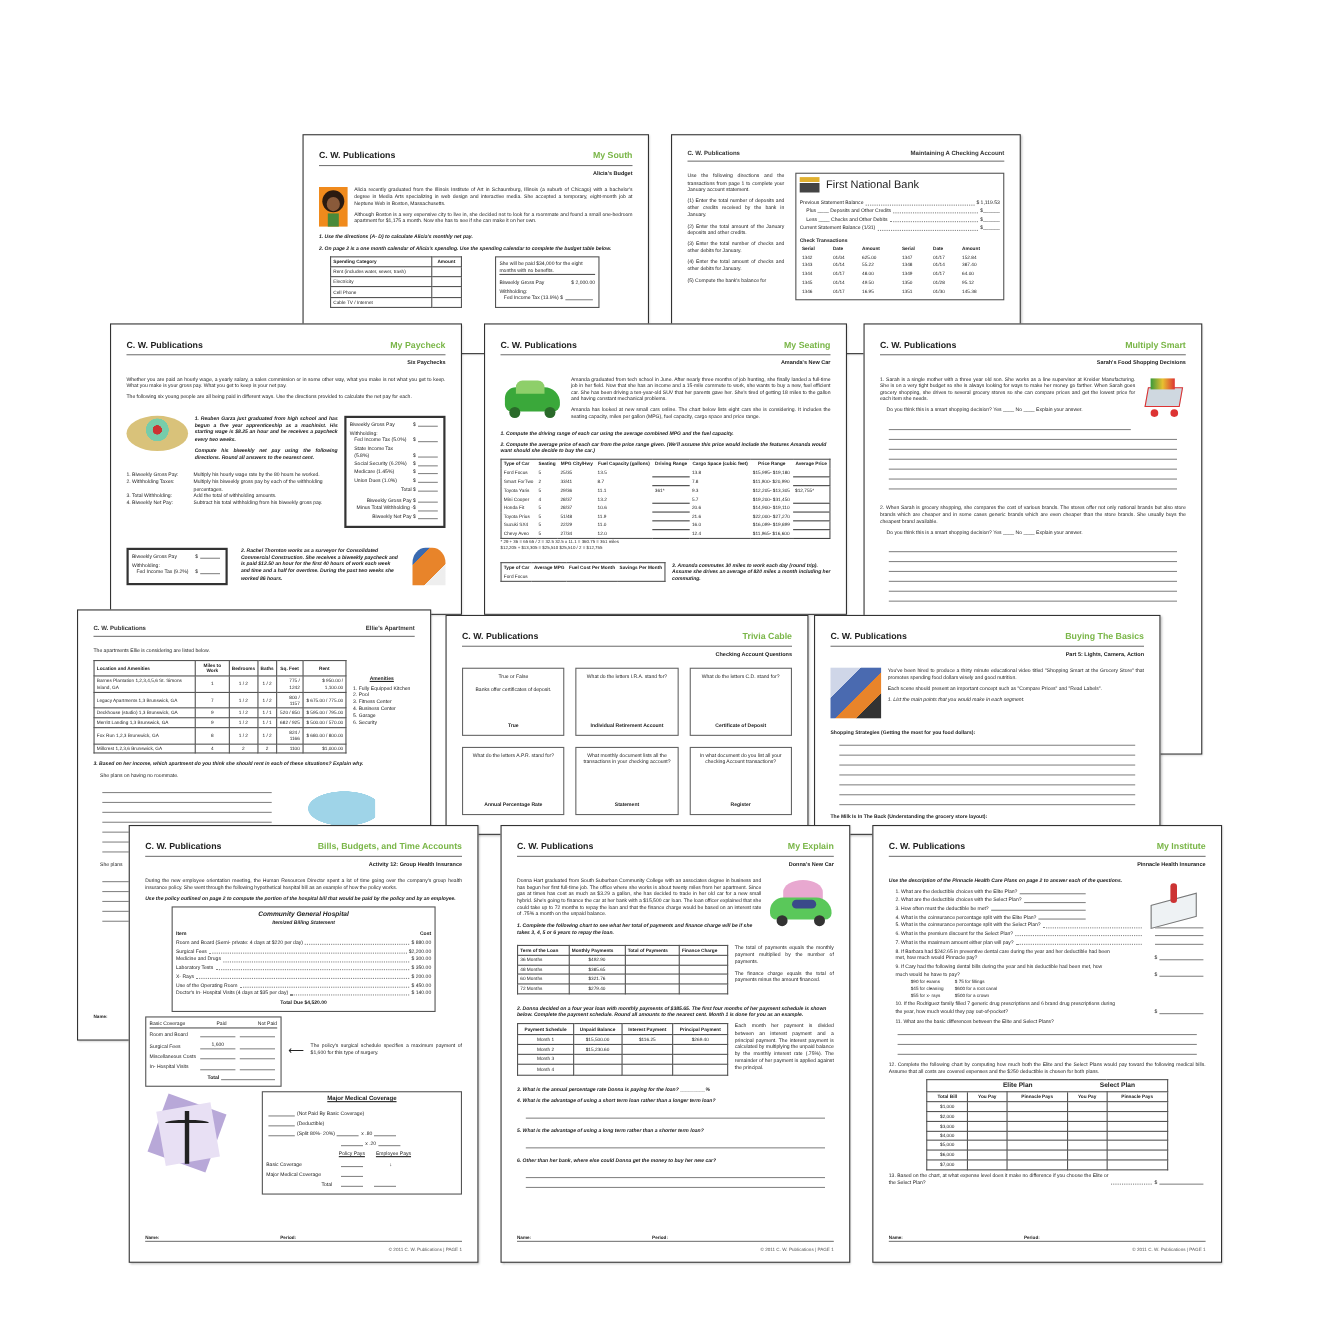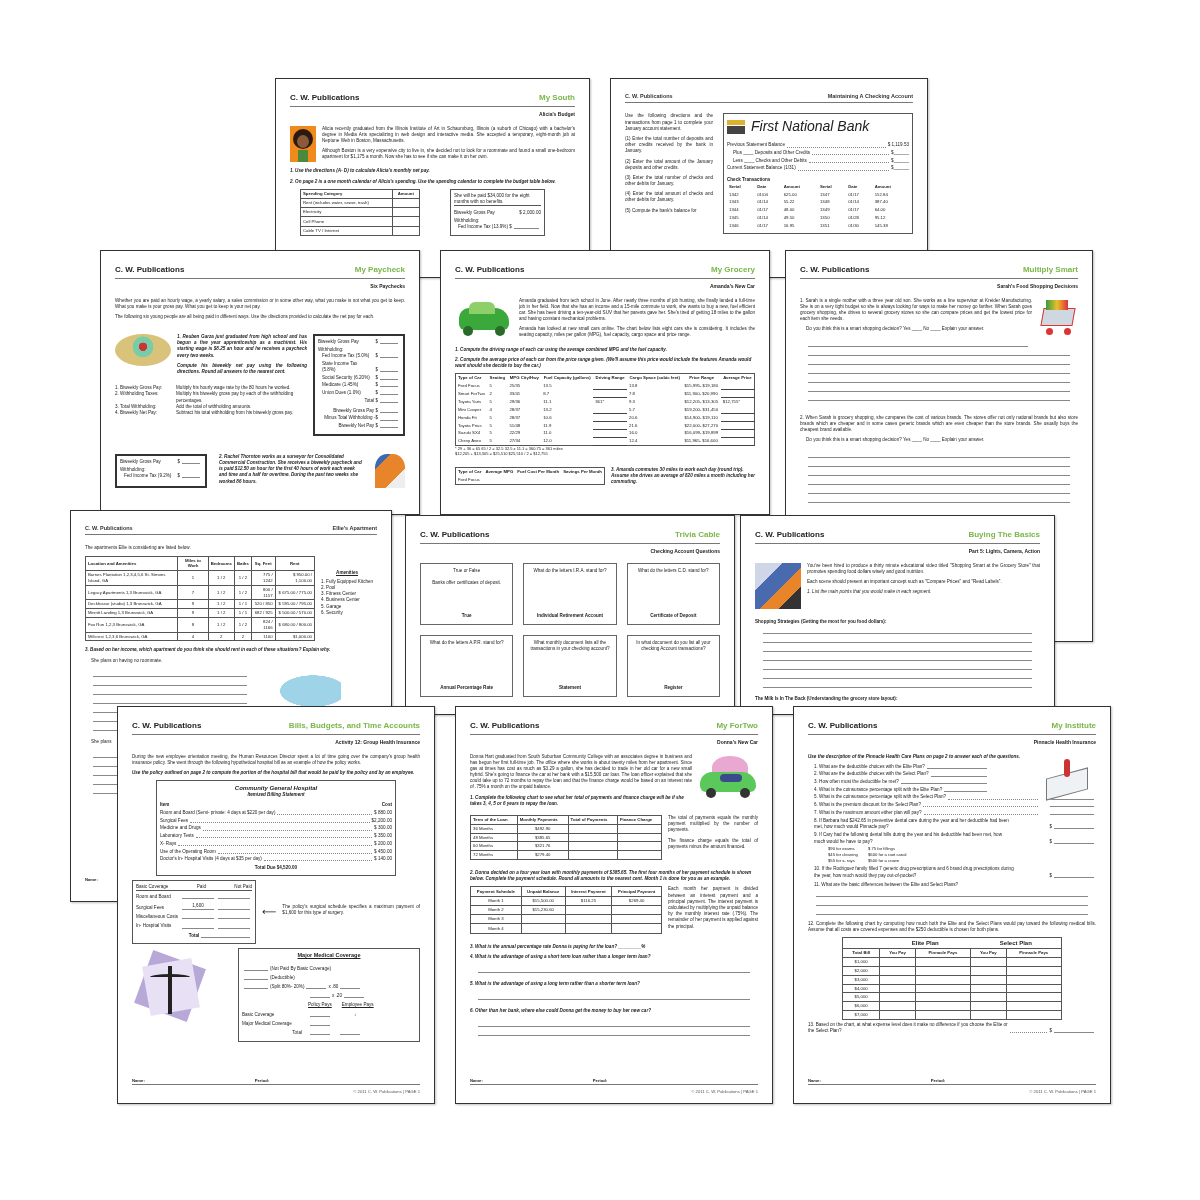--- a/index.html
+++ b/index.html
@@ -1,21 +1,21 @@
 <!DOCTYPE html>
 <html><head>
 <meta charset="utf-8">
 <style>
   * { box-sizing: border-box; margin: 0; padding: 0; }
   html, body { width: 1200px; height: 1200px; background: #ffffff; overflow: hidden; }
   body { position: relative; font-family: "Liberation Sans", sans-serif; color: #222; }
   .page {
     position: absolute; background: #fff; border: 1.5px solid #333;
     box-shadow: 1px 1px 2px rgba(0,0,0,0.25); overflow: hidden; padding: 10px 14px;
-    font-size: 4.6px; line-height: 1.35;
+    font-size: 4.6px; line-height: 1.35; margin-top: 44px;
   }
   .hdr { display: flex; justify-content: space-between; align-items: baseline; border-bottom: 1.5px solid #777; padding-bottom: 2px; margin-top: 4px; }
   .brand { font-weight: bold; font-size: 8px; color: #222; }
   .topic { font-weight: bold; font-size: 8px; color: #7ab648; }
   .brand.small, .topic.small { font-size: 5.5px; color: #333; }
   .sub { text-align: right; font-weight: bold; font-size: 5px; margin: 4px 0 8px; }
   p { margin-bottom: 4px; text-align: justify; }
   .q { font-weight: bold; font-style: italic; margin: 4px 0; }
   table { border-collapse: collapse; width: 100%; font-size: 4.3px; }
   td, th { border: 0.8px solid #555; padding: 1px 2px; text-align: left; }
@@ -108,21 +108,21 @@
       <p>Use the following directions and the transactions from page 1 to complete your January account statement.</p>
       <p>(1) Enter the total number of deposits and other credits received by the bank in January.</p>
       <p>(2) Enter the total amount of the January deposits and other credits.</p>
       <p>(3) Enter the total number of checks and other debits for January.</p>
       <p>(4) Enter the total amount of checks and other debits for January.</p>
       <p>(5) Compute the bank's balance for</p>
     </div>
     <div class="box" style="flex:1;">
       <div class="flex" style="align-items:center;margin-bottom:6px;">
         <span style="width:18px;height:14px;background:linear-gradient(#e0b030 0 35%,#fff 35% 40%,#444 40% 100%);display:inline-block;"></span>
-        <span style="font-style:italic;font-size:14px;">First National Bank</span>
+        <span style="font-size:10px;">First National Bank</span>
       </div>
       <div class="row">
           <span>Previous Statement Balance</span>
           <span class="dots"></span>
           <span>$  1,119.53</span>
         </div>
       <div class="row" style="padding-left:6px;">
           <span>Plus ____ Deposits and Other Credits</span>
           <span class="dots"></span>
           <span>$______</span>
@@ -251,21 +251,21 @@
       <div class="row" style="padding-left:4px"><span>Fed Income Tax (9.2%)</span><span class="dots" style="border:none"></span>$<span class="dots" style="border-bottom-style:solid;flex:none;width:18px"></span></div>
     </div>
     <div style="font-style:italic;font-weight:bold;flex:1;padding:0 6px;">2. Rachel Thornton works as a surveyor for Consolidated Commercial Construction. She receives a biweekly paycheck and is paid $12.50 an hour for the first 40 hours of work each week and time and a half for overtime. During the past two weeks she worked 86 hours.</div>
     <div style="width:30px;height:34px;background:linear-gradient(135deg,#3a6ab0 0 25%,#e8842a 25% 70%,#eee 70%);border-radius:40% 40% 0 0;flex:none;"></div>
   </div>
 </div>
 
 <div class="page" style="left:440px;top:250px;width:330px;height:265px;">
   <div class="hdr">
       <span class="brand">C. W. Publications</span>
-      <span class="topic">My Grocery</span>
+      <span class="topic">My Seating</span>
     </div>
   <div class="sub">Amanda's New Car</div>
   <div class="flex">
     <div style="width:58px;height:40px;position:relative;flex:none;">
       <div style="position:absolute;left:4px;top:10px;width:50px;height:22px;background:#3aa83a;border-radius:10px 14px 6px 6px;"></div>
       <div style="position:absolute;left:14px;top:4px;width:26px;height:12px;background:#8ecf6a;border-radius:6px 6px 0 0;"></div>
       <div style="position:absolute;left:8px;top:28px;width:10px;height:10px;background:#2a6a2a;border-radius:50%;"></div>
       <div style="position:absolute;left:40px;top:28px;width:10px;height:10px;background:#2a6a2a;border-radius:50%;"></div>
     </div>
     <div>
@@ -737,21 +737,21 @@
         <span>Name:</span>
         <span>Period:</span>
       </div>
     <div class="cr">© 2011 C. W. Publications  |  PAGE 1</div>
   </div>
 </div>
 
 <div class="page" style="left:455px;top:706px;width:318px;height:398px;">
   <div class="hdr">
       <span class="brand">C. W. Publications</span>
-      <span class="topic">My ForTwo</span>
+      <span class="topic">My Explain</span>
     </div>
   <div class="sub">Donna's New Car</div>
   <div class="flex">
     <div style="flex:1;">
       <p>Donna Hart graduated from South Suburban Community College with an associates degree in business and has begun her first full-time job. The office where she works is about twenty miles from her apartment. Since gas at times has cost as much as $3.29 a gallon, she has decided to trade in her old car for a new small hybrid. She's going to finance the car at her bank with a $15,500 car loan. The loan officer explained that she could take up to 72 months to repay the loan and that the finance charge would be based on an interest rate of .75% a month on the unpaid balance.</p>
       <div class="q">1. Complete the following chart to see what her total of payments and finance charge will be if she takes 3, 4, 5 or 6 years to repay the loan.</div>
     </div>
     <div style="width:60px;height:48px;position:relative;flex:none;">
       <div style="position:absolute;left:14px;top:2px;width:36px;height:22px;background:#e8a8d0;border-radius:50% 50% 0 0;"></div>
       <div style="position:absolute;left:2px;top:18px;width:56px;height:20px;background:#5ac85a;border-radius:12px 14px 6px 6px;"></div>

